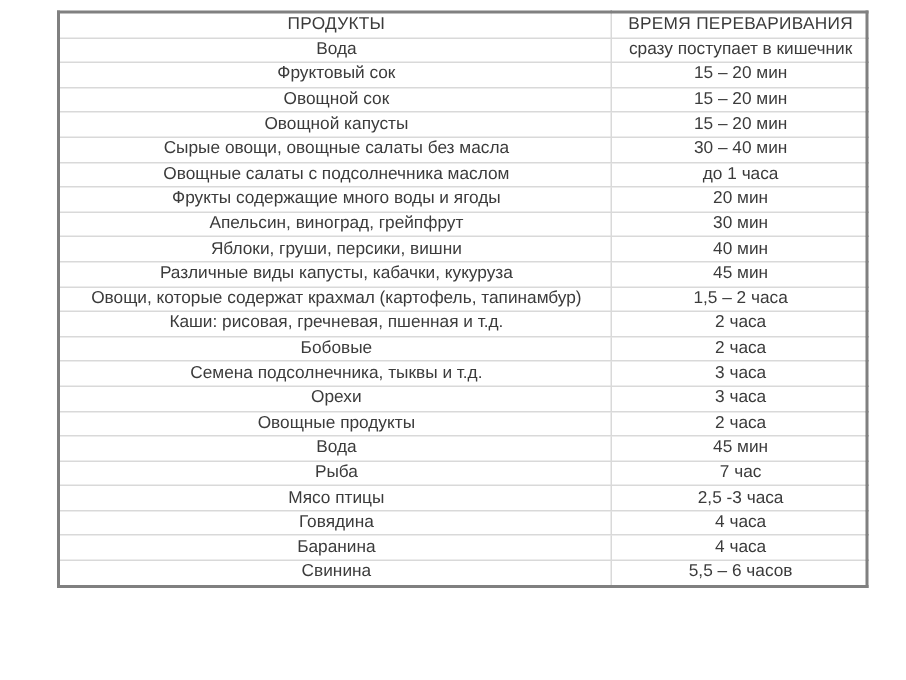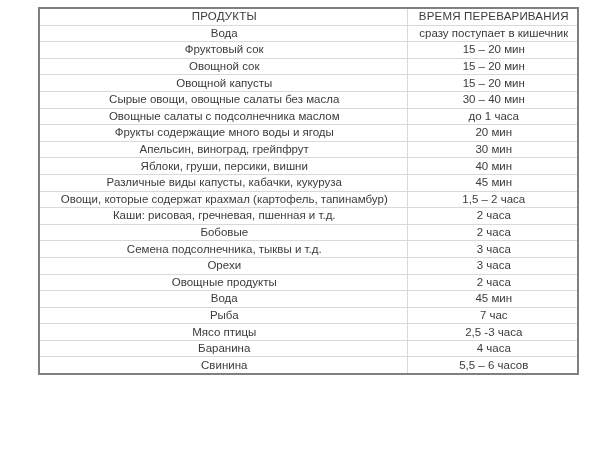--- a/index.html
+++ b/index.html
@@ -130,20 +130,24 @@
         </tr>
         <tr>
           <td class="product-cell">Рыба</td>
           <td class="time-cell">7 час</td>
         </tr>
         <tr>
           <td class="product-cell">Мясо птицы</td>
           <td class="time-cell">2,5 -3 часа</td>
         </tr>
         <tr>
+          <td class="product-cell">Говядина</td>
+          <td class="time-cell">4 часа</td>
+        </tr>
+        <tr>
           <td class="product-cell">Баранина</td>
           <td class="time-cell">4 часа</td>
         </tr>
         <tr>
           <td class="product-cell">Свинина</td>
           <td class="time-cell">5,5 – 6 часов</td>
         </tr>
       </tbody>
   </table>
 </div>

